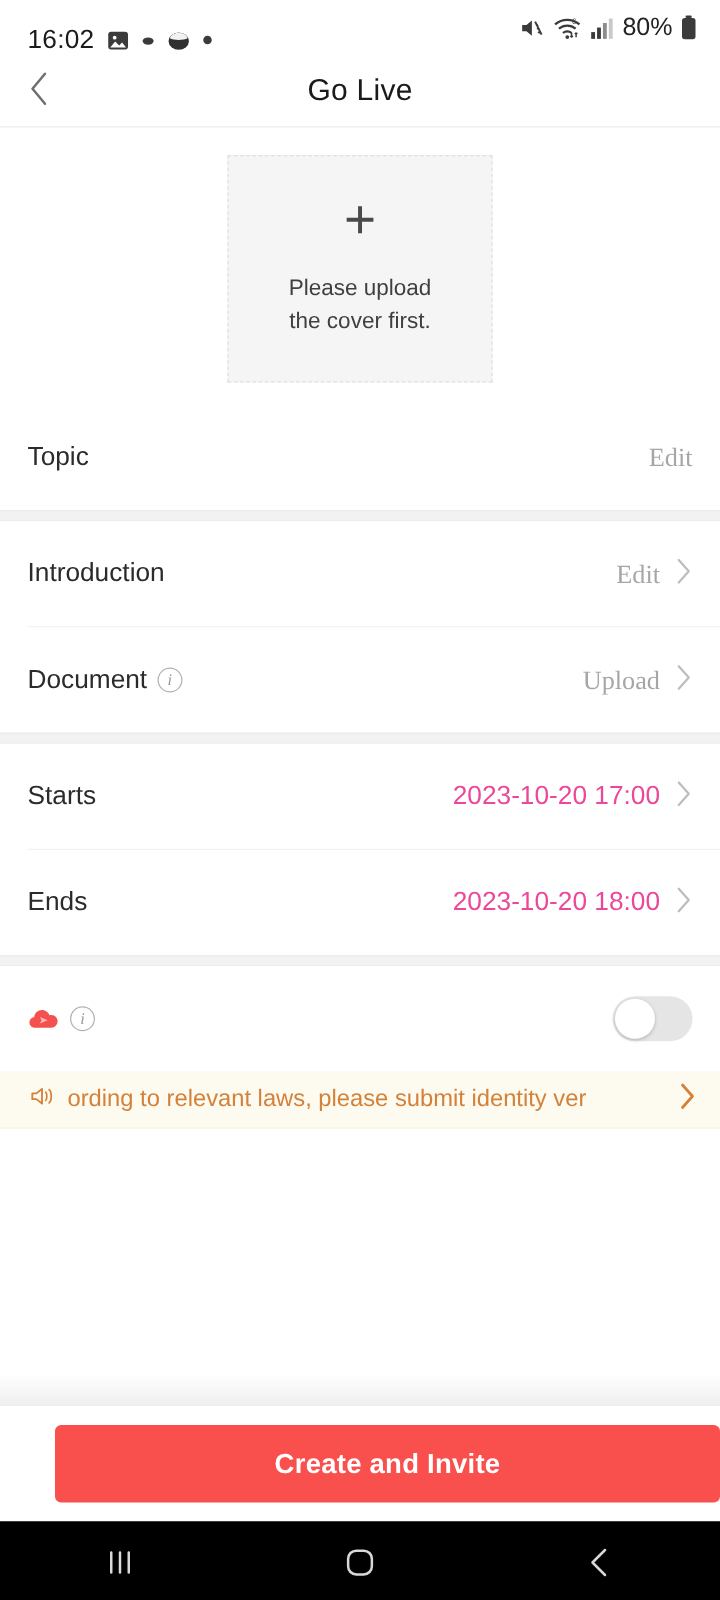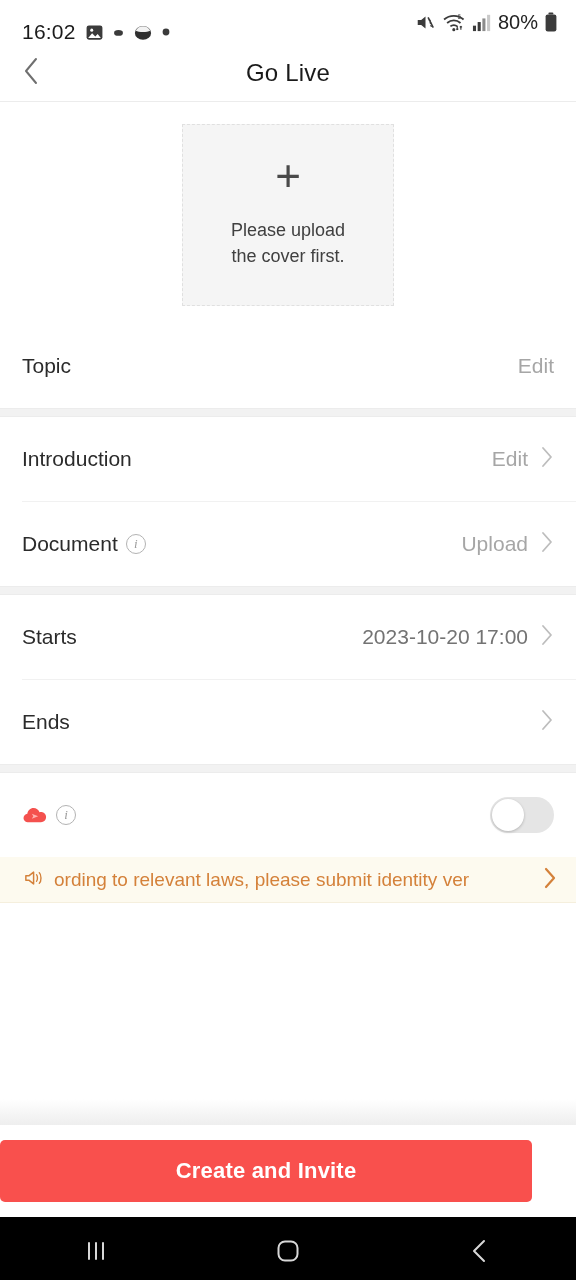--- a/index.html
+++ b/index.html
@@ -56,22 +56,22 @@
     height:84px; display:flex; align-items:center;
     padding:0 22px; background:#fff;
   }
   .row-label {
     font-size:21px; color:#2b2b2b;
     display:flex; align-items:center; gap:8px;
   }
   .row-right {
     margin-left:auto; display:flex; align-items:center; gap:12px;
   }
-  .row-action { font-size:21px; color:#a6a6a6; }
-  .row-value { font-size:21px; color:#737373; }
+  .row-action { font-size:21px; color:#a6a6a6;font-family:Liberation Serif, serif; }
+  .row-value { font-size:21px; color:#ec4899; }
 
   .sep-thick { height:9px; background:#f2f2f2; border-top:1px solid #ececec; border-bottom:1px solid #ececec; }
   .sep-inset { height:1px; background:#f1f1f1; margin-left:22px; }
 
   
   .info-circle {
     width:20px; height:20px; border-radius:50%;
     border:1.4px solid #b3b3b3; color:#9b9b9b;
     font-size:13px; line-height:17px; text-align:center;
     font-family:"Liberation Serif", serif; font-style:italic;
@@ -106,21 +106,21 @@
   .notice-chevron { flex:none; }
 
   
   .filler { height:196px; background:#fff; }
   .fade {
     height:26px;
     background:linear-gradient(to bottom, rgba(255,255,255,0) 0%, #eeeeee 100%);
   }
   .bottom-bar {
     height:92px; background:#fff;
-    display:flex; align-items:center; justify-content:flex-start;
+    display:flex; align-items:center; justify-content:flex-end;
   }
   .cta {
     width:532px; height:62px; border:none; border-radius:5px;
     background:#f9504d; color:#fff;
     font-size:22px; font-weight:bold; letter-spacing:.2px;
     font-family:"Liberation Sans", sans-serif;
   }
 
   
   .navbar {
@@ -262,20 +262,21 @@
         <svg width="14" height="24" viewBox="0 0 14 24">
           <path d="M3 3l8 9-8 9" stroke="#bdbdbd" stroke-width="1.8" fill="none" stroke-linecap="round" stroke-linejoin="round"></path>
         </svg>
       </span>
     </div>
   </div>
   <div class="sep-inset"></div>
   <div class="row">
     <div class="row-label">Ends</div>
     <div class="row-right">
+      <span class="row-value">2023-10-20 18:00</span>
       <span>
         <svg width="14" height="24" viewBox="0 0 14 24">
           <path d="M3 3l8 9-8 9" stroke="#bdbdbd" stroke-width="1.8" fill="none" stroke-linecap="round" stroke-linejoin="round"></path>
         </svg>
       </span>
     </div>
   </div>
   <div class="sep-thick"></div>
 
   <div class="row">

